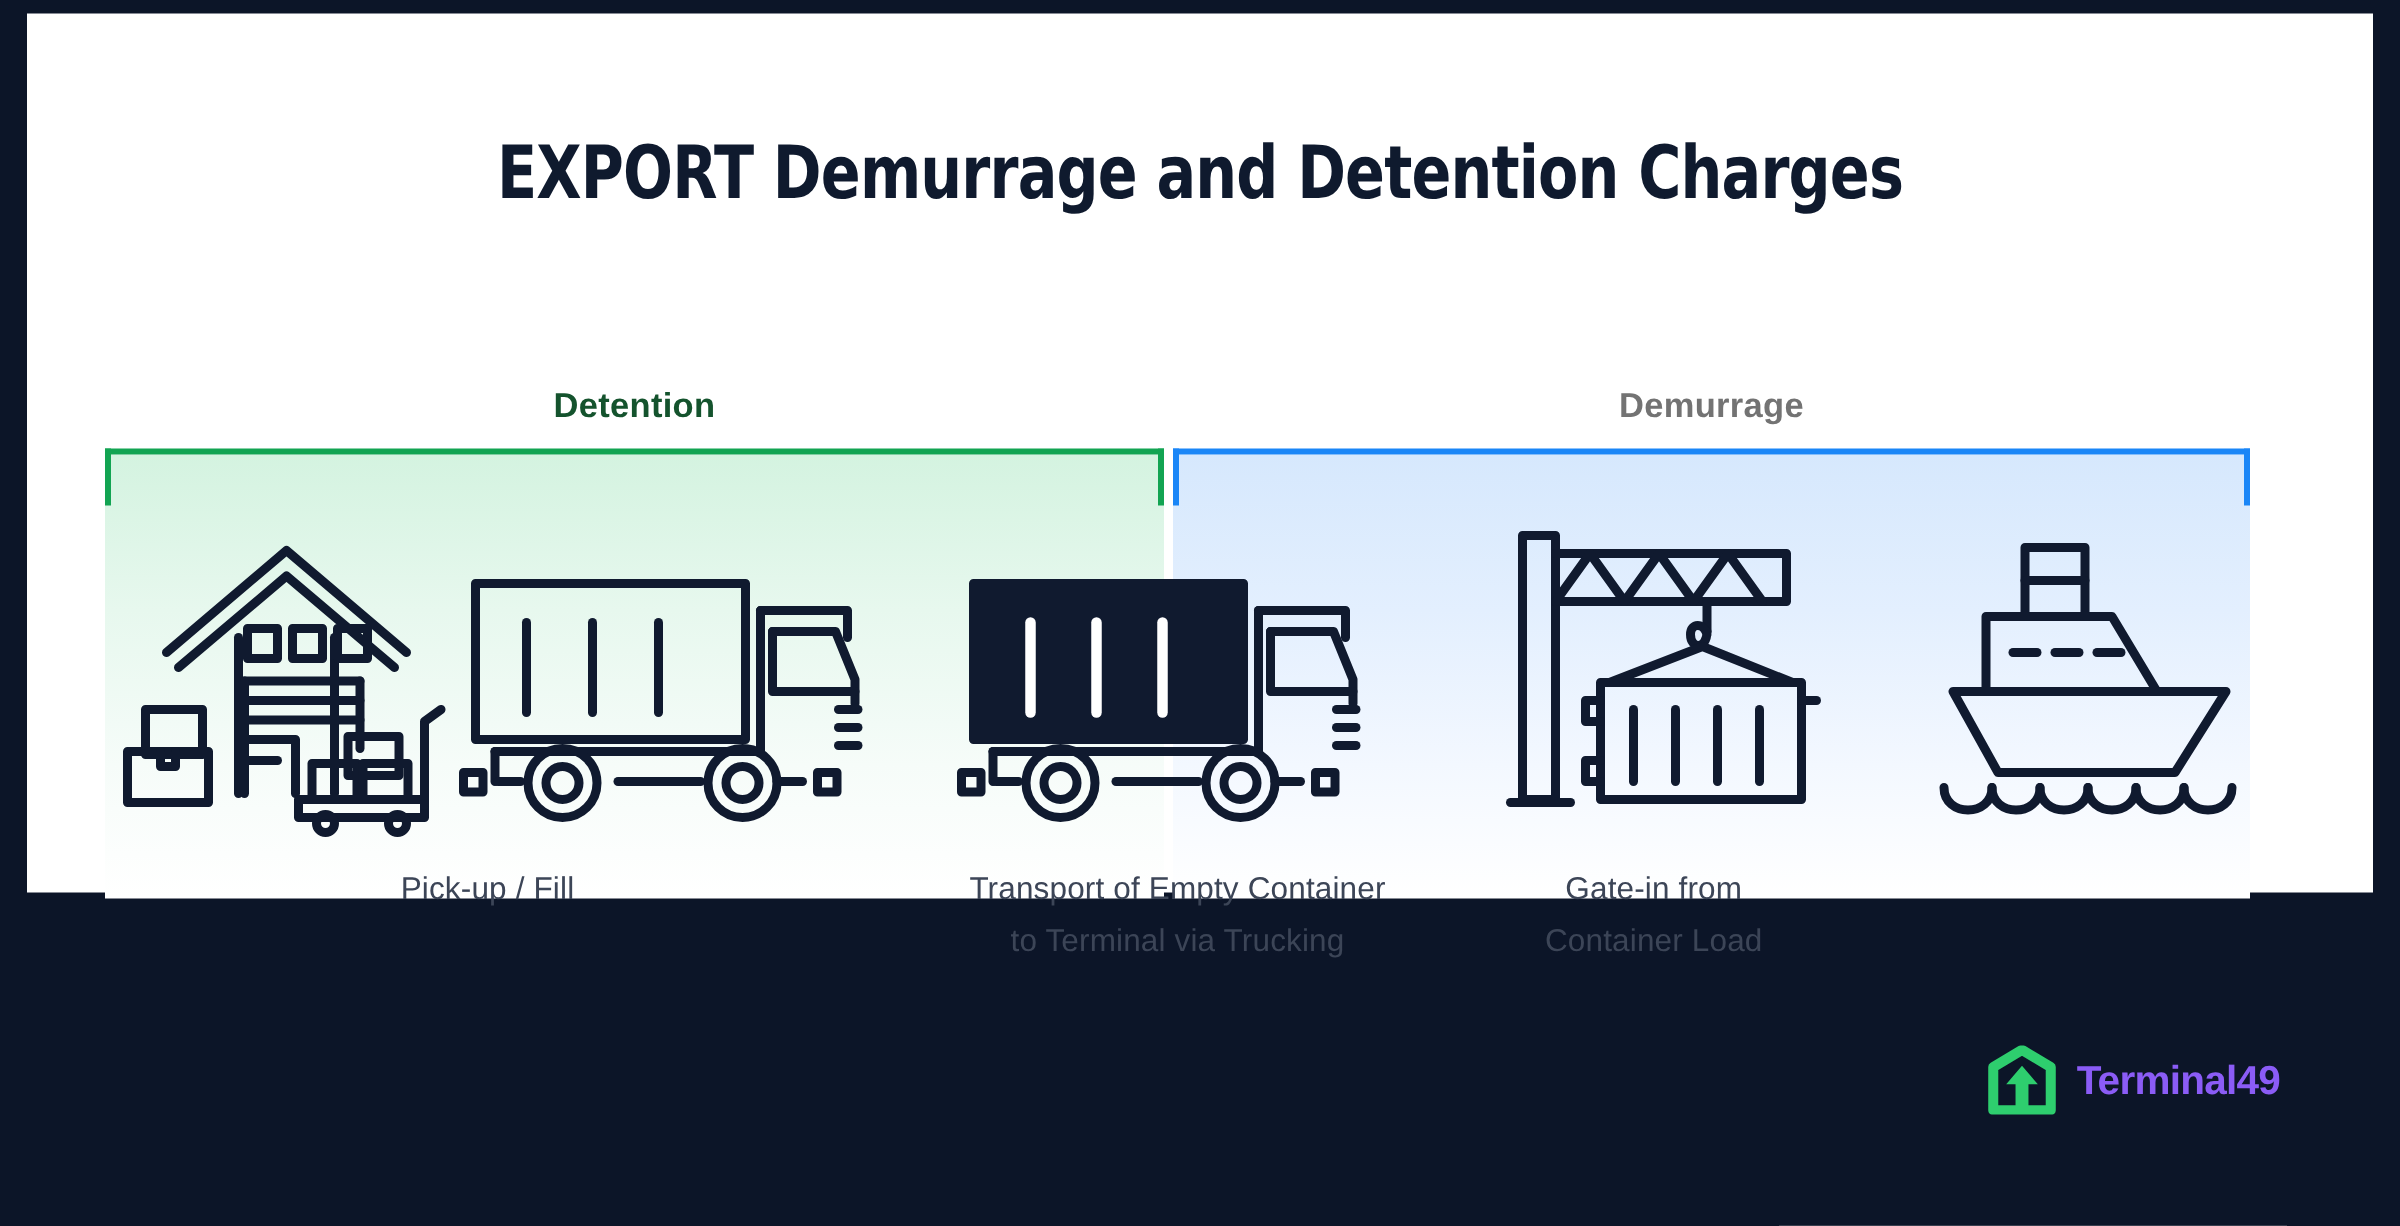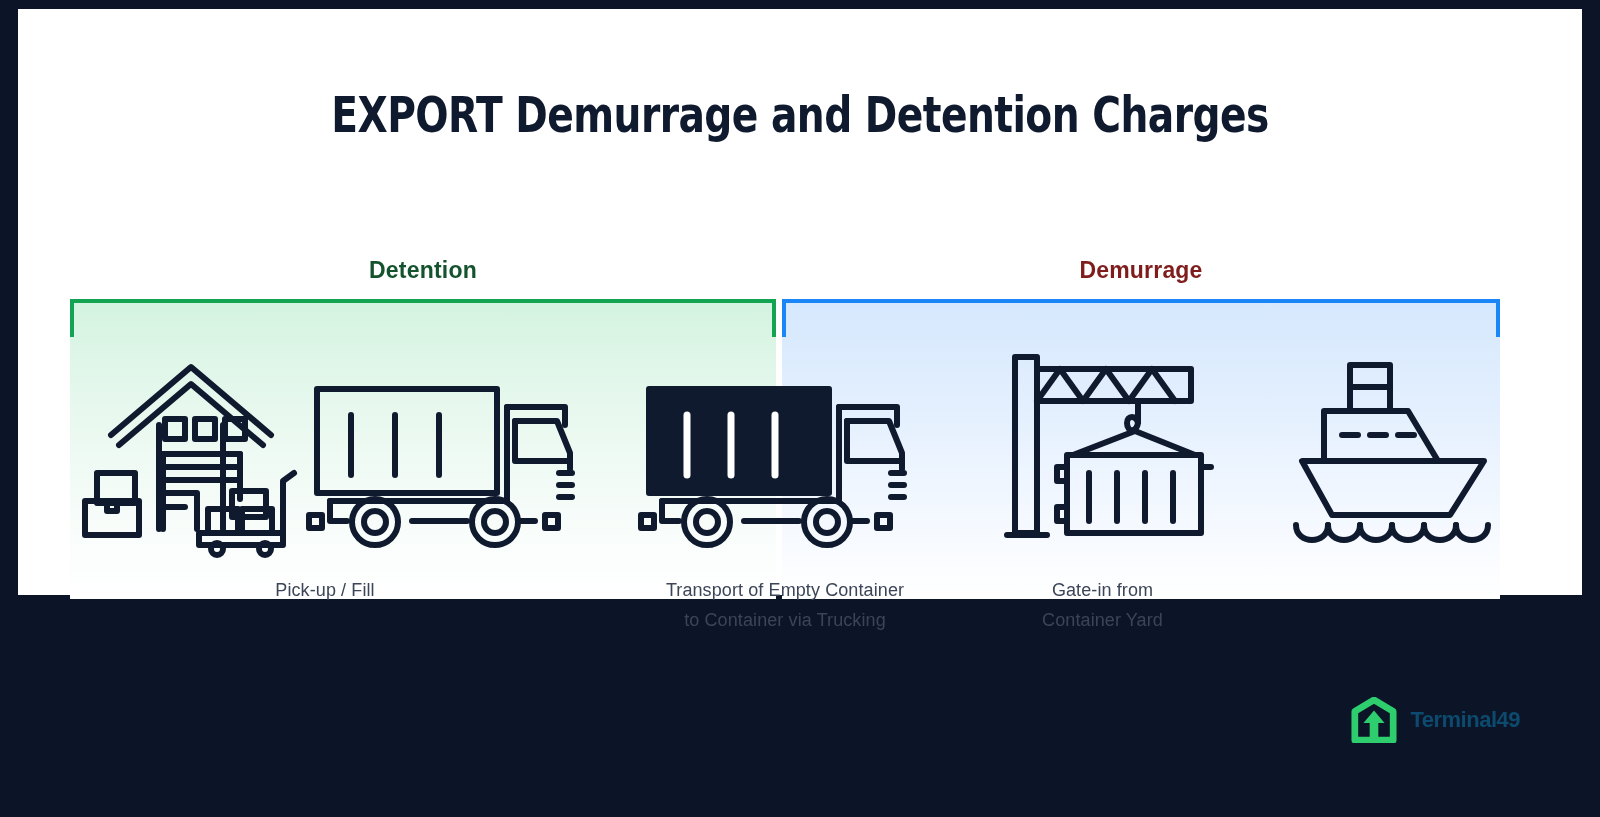--- a/index.html
+++ b/index.html
@@ -57,21 +57,21 @@
     text-align: center;
   }
   .cat-label.detention {
     left: 52px;
     width: 706px;
     color: #14532d;
   }
   .cat-label.demurrage {
     left: 764px;
     width: 718px;
-    color: #7f1d1d;
+    color: #737373;
   }
 
   
   .panel {
     position: absolute;
     top: 290px;
     height: 300px;
   }
   .panel .fill {
     position: absolute;
@@ -128,21 +128,21 @@
   .step .art {
     height: 200px;
     display: flex;
     align-items: flex-end;
     justify-content: center;
   }
   .step .art svg { display: block; overflow: visible; }
 
   .step .caption {
     margin-top: 26px;
-    font-size: 18px;
+    font-size: 21px;
     line-height: 1.68;
     color: #3c4557;
     letter-spacing: 0.1px;
   }
 
   .step.s1 { left: 0;    width: 510px; }
   .step.s2 { left: 545px; width: 340px; }
   .step.s3 { left: 925px; width: 215px; }
   .step.s4 { left: 1210px; width: 222px; }
 
@@ -150,24 +150,24 @@
   .brand {
     position: absolute;
     right: 62px;
     top: 688px;
     display: flex;
     align-items: center;
     gap: 13px;
   }
   .brand .mark { width: 46px; height: 46px; display: block; }
   .brand .wordmark {
-    font-size: 22px;
+    font-size: 27px;
     font-weight: bold;
     letter-spacing: -0.5px;
-    color: #0c4a6e;
+    color: #8b5cf6;
   }
 </style>
 </head>
 <body>
 
 <div id="infographic">
   <div class="canvas">
 
     <div class="title">EXPORT Demurrage and Detention Charges</div>
 
@@ -284,21 +284,21 @@
             <circle cx="192" cy="173" r="23"></circle>
             <circle cx="192" cy="173" r="11"></circle>
 
             <rect x="6" y="166" width="13" height="13"></rect>
             <rect x="242" y="166" width="13" height="13"></rect>
             <path d="M29 172 L44 172"></path>
           </svg>
         </div>
         <div class="caption">
           <div>Transport of Empty Container</div>
-          <div>to Container via Trucking</div>
+          <div>to Terminal via Trucking</div>
         </div>
       </div>
 
       <div class="step s3">
         <div class="art">
           <svg width="196" height="200" viewBox="0 0 196 200" fill="none" stroke="#101a2f" stroke-width="6" stroke-linejoin="round" stroke-linecap="round">
 
             <rect x="10" y="8" width="22" height="176"></rect>
             <path d="M2 186 L42 186"></path>
 
@@ -315,21 +315,21 @@
             <path d="M62 158 L52 158 L52 172 L62 172"></path>
             <path d="M196 118 L206 118"></path>
             <path d="M84 124 L84 172"></path>
             <path d="M112 124 L112 172"></path>
             <path d="M140 124 L140 172"></path>
             <path d="M168 124 L168 172"></path>
           </svg>
         </div>
         <div class="caption">
           <div>Gate-in from</div>
-          <div>Container Yard</div>
+          <div>Container Load</div>
         </div>
       </div>
 
       <div class="step s4">
         <div class="art">
           <svg width="206" height="200" viewBox="0 0 206 200" fill="none" stroke="#101a2f" stroke-width="6" stroke-linejoin="round" stroke-linecap="round">
 
             <rect x="62" y="16" width="40" height="46"></rect>
             <path d="M62 38 L102 38"></path>
 

